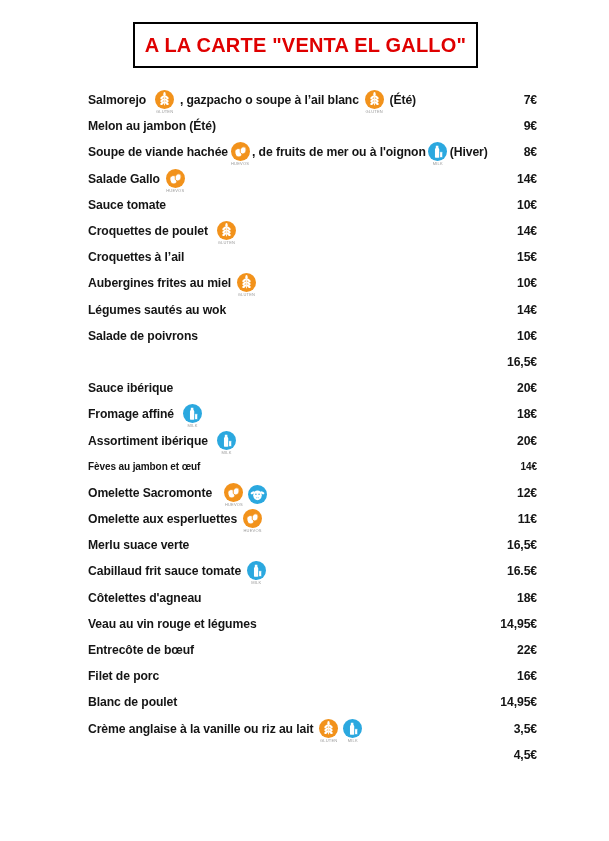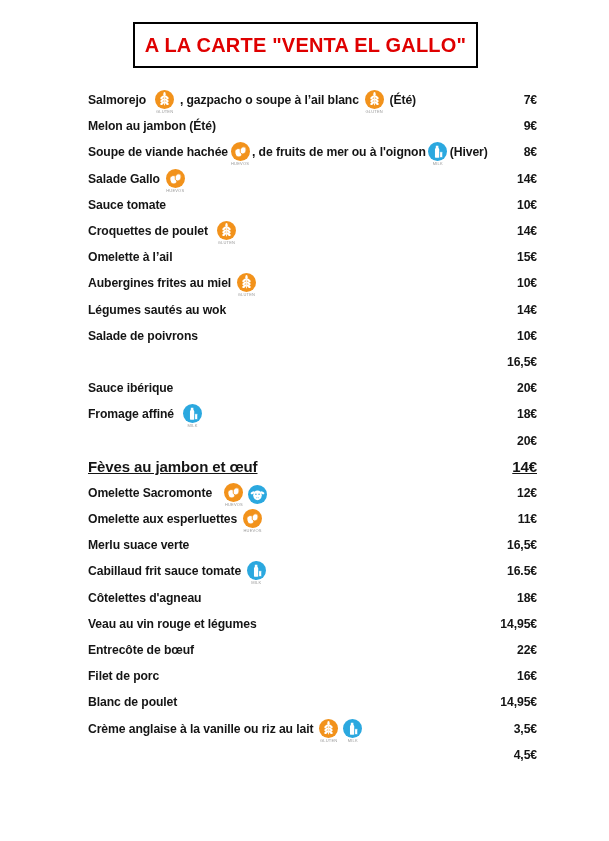--- a/index.html
+++ b/index.html
@@ -24,21 +24,21 @@
   }
   .menu{
     position:absolute;left:88px;top:87px;width:449px;
   }
   .row{
     display:flex;align-items:center;
     height:26.2px;
     font-size:12.2px;font-weight:bold;color:#151515;
     letter-spacing:-0.1px;
   }
-  .row.small{font-size:15px;text-decoration:underline;}
+  .row.small{font-size:10px;}
   .name{display:flex;align-items:center;min-width:0;}
   .name .txt{white-space:pre;}
   .price{margin-left:auto;padding-left:5px;white-space:pre;}
   .allergen{
     display:inline-flex;flex-direction:column;align-items:center;
     width:22px;flex:0 0 auto;
     position:relative;top:2px;
     margin:0 1px;
   }
   .allergen .circle{
@@ -167,21 +167,21 @@
                 <ellipse cx="14.8" cy="16.7" rx="3" ry="1.5" transform="rotate(40 14.8 16.7)" fill="#fff"></ellipse>
               </svg>
             </span>
             <span class="caption">GLUTEN</span>
           </span>
         </span>
         <span class="price">14€</span>
       </div>
       <div class="row">
         <span class="name">
-          <span class="txt">Omelette à l’ail</span>
+          <span class="txt">Croquettes à l’ail</span>
         </span>
         <span class="price">15€</span>
       </div>
       <div class="row">
         <span class="name">
           <span class="txt">Aubergines frites au miel </span>
           <span class="allergen">
             <span class="circle" style="background: rgb(242, 146, 27); color: rgb(242, 146, 27);">
               <svg viewBox="0 0 24 24" width="19" height="19">
                 <rect x="11.45" y="5" width="1.1" height="14.5" rx="0.55" fill="#fff"></rect>
@@ -229,20 +229,32 @@
                 <path d="M9.9 4.8h3.2v2.1l1.1 2.3v9.9a0.9 0.9 0 0 1-0.9 0.9H9.7a0.9 0.9 0 0 1-0.9-0.9V9.2l1.1-2.3z" fill="#fff"></path>
                 <rect x="14.7" y="12.3" width="3.8" height="7.4" rx="0.7" fill="#fff" stroke="currentColor" stroke-width="0.9"></rect>
               </svg>
             </span>
             <span class="caption">MILK</span>
           </span>
         </span>
         <span class="price">18€</span>
       </div>
       <div class="row">
+        <span class="name">
+          <span class="txt">Assortiment ibérique  </span>
+          <span class="allergen">
+            <span class="circle" style="background: rgb(43, 168, 223); color: rgb(43, 168, 223);">
+              <svg viewBox="0 0 24 24" width="19" height="19">
+                <path d="M9.9 4.8h3.2v2.1l1.1 2.3v9.9a0.9 0.9 0 0 1-0.9 0.9H9.7a0.9 0.9 0 0 1-0.9-0.9V9.2l1.1-2.3z" fill="#fff"></path>
+                <rect x="14.7" y="12.3" width="3.8" height="7.4" rx="0.7" fill="#fff" stroke="currentColor" stroke-width="0.9"></rect>
+              </svg>
+            </span>
+            <span class="caption">MILK</span>
+          </span>
+        </span>
         <span class="price">20€</span>
       </div>
       <div class="row small">
         <span class="name">
           <span class="txt">Fèves au jambon et œuf</span>
         </span>
         <span class="price">14€</span>
       </div>
       <div class="row">
         <span class="name">

